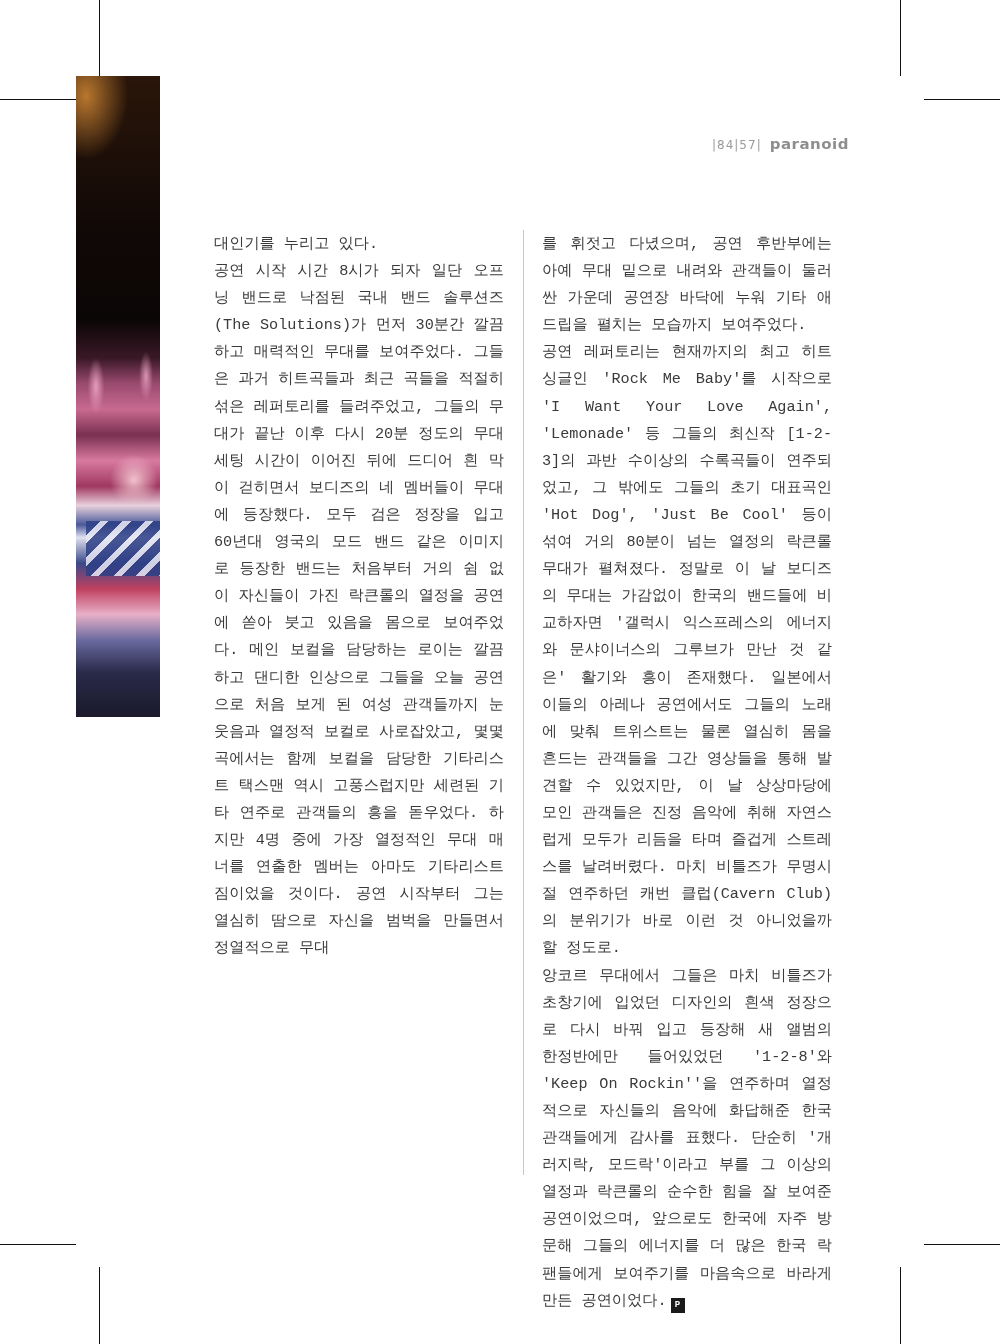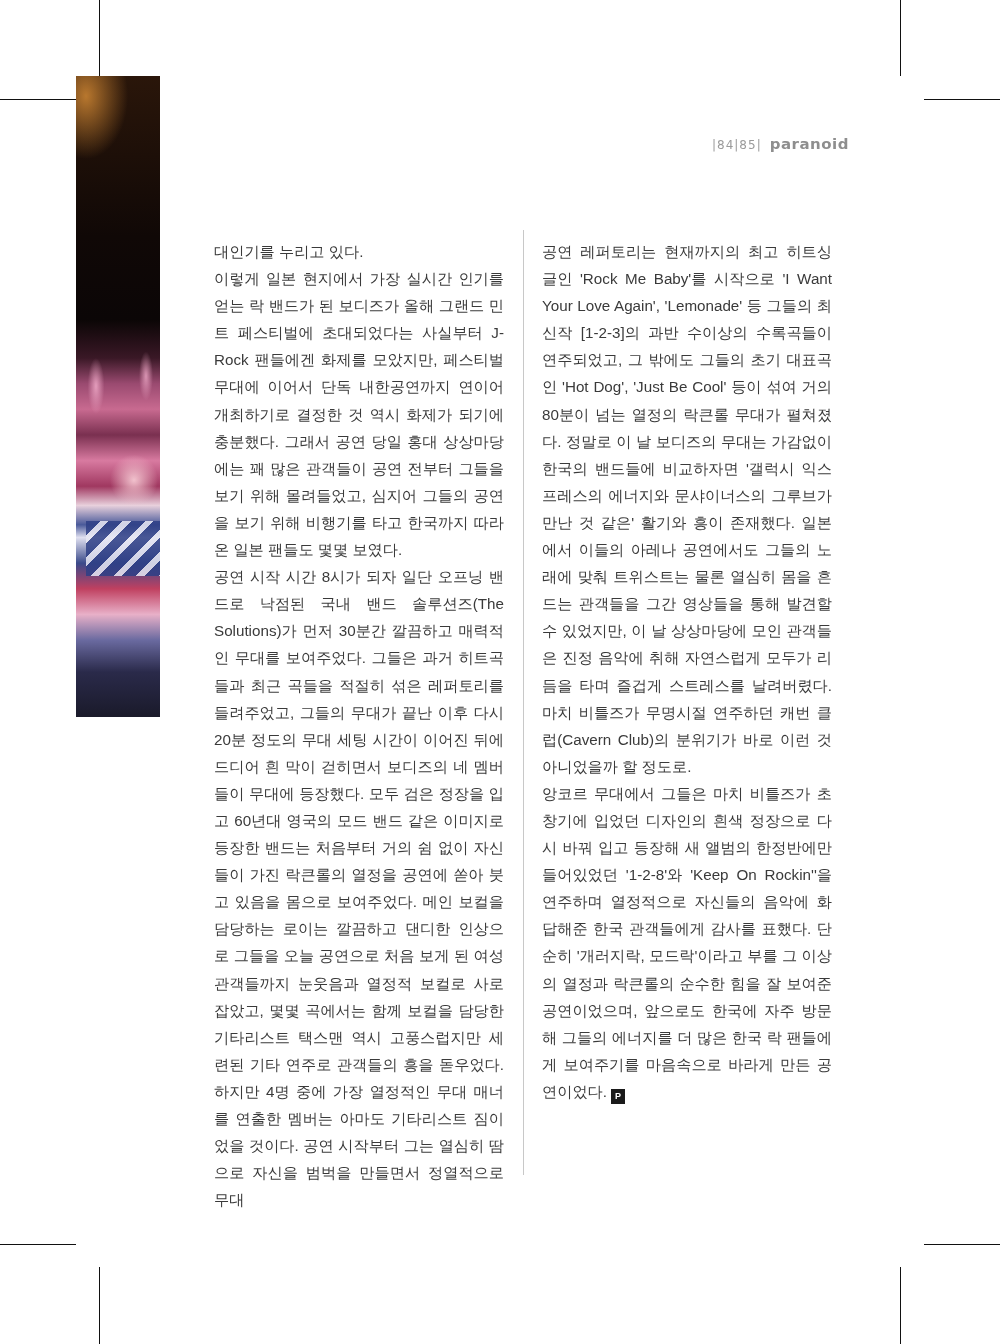--- a/index.html
+++ b/index.html
@@ -33,24 +33,24 @@
   .header {
     position: absolute; left: 712px; top: 136px; height: 18px;
     display: flex; align-items: center; gap: 8px; color: #9a9a9a;
   }
   .folio { font-family: "DejaVu Sans", sans-serif; font-size: 12px; letter-spacing: 1px; color: #9a9a9a; }
   .brand {
     font-family: "DejaVu Sans", sans-serif; font-weight: bold; font-size: 15px;
     color: #8e8e8e; letter-spacing: 0.5px; transform: scaleY(0.9);
   }
   .col {
-    position: absolute; top: 238px; width: 290px;
+    position: absolute; top: 231px; width: 290px;
     font-size: 15.2px; line-height: 27.1px; color: #3a3a3a;
     text-align: justify;
-    font-family: Liberation Sans, sans-serif;
+    font-family: Liberation Mono, monospace;
   }
   .col p { margin: 0; }
   .col-left { left: 214px; }
   .col-right { left: 542px; }
   .divider { position: absolute; left: 523px; top: 230px; width: 1px; height: 945px; background: #c8c8c8; }
   .end-mark {
     display: inline-block; width: 14px; height: 15px; background: #1a1a1a;
     color: #fff; font-size: 9px; line-height: 15px; text-align: center;
     font-weight: bold; vertical-align: -2px; margin-left: 4px;
   }
@@ -67,28 +67,28 @@
 <div class="crop" style="left:924px;top:1244px;width:76px;height:1px;"></div>
 <div class="crop" style="left:900px;top:1267px;width:1px;height:77px;"></div>
 
 <div class="photo">
   <div class="hands"></div>
   <div class="face"></div>
   <div class="scarf"></div>
 </div>
 
 <div class="header">
-  <span class="folio">|84|85|</span>
+  <span class="folio">|84|57|</span>
   <span class="brand">paranoid</span>
 </div>
 
 <div class="col col-left">
   <p>대인기를 누리고 있다.</p>
-  <p>이렇게 일본 현지에서 가장 실시간 인기를 얻는 락 밴드가 된 보디즈가 올해 그랜드 민트 페스티벌에 초대되었다는 사실부터 J-Rock 팬들에겐 화제를 모았지만, 페스티벌 무대에 이어서 단독 내한공연까지 연이어 개최하기로 결정한 것 역시 화제가 되기에 충분했다. 그래서 공연 당일 홍대 상상마당에는 꽤 많은 관객들이 공연 전부터 그들을 보기 위해 몰려들었고, 심지어 그들의 공연을 보기 위해 비행기를 타고 한국까지 따라온 일본 팬들도 몇몇 보였다.</p>
   <p>공연 시작 시간 8시가 되자 일단 오프닝 밴드로 낙점된 국내 밴드 솔루션즈(The Solutions)가 먼저 30분간 깔끔하고 매력적인 무대를 보여주었다. 그들은 과거 히트곡들과 최근 곡들을 적절히 섞은 레퍼토리를 들려주었고, 그들의 무대가 끝난 이후 다시 20분 정도의 무대 세팅 시간이 이어진 뒤에 드디어 흰 막이 걷히면서 보디즈의 네 멤버들이 무대에 등장했다. 모두 검은 정장을 입고 60년대 영국의 모드 밴드 같은 이미지로 등장한 밴드는 처음부터 거의 쉼 없이 자신들이 가진 락큰롤의 열정을 공연에 쏟아 붓고 있음을 몸으로 보여주었다. 메인 보컬을 담당하는 로이는 깔끔하고 댄디한 인상으로 그들을 오늘 공연으로 처음 보게 된 여성 관객들까지 눈웃음과 열정적 보컬로 사로잡았고, 몇몇 곡에서는 함께 보컬을 담당한 기타리스트 택스맨 역시 고풍스럽지만 세련된 기타 연주로 관객들의 흥을 돋우었다. 하지만 4명 중에 가장 열정적인 무대 매너를 연출한 멤버는 아마도 기타리스트 짐이었을 것이다. 공연 시작부터 그는 열심히 땀으로 자신을 범벅을 만들면서 정열적으로 무대</p>
 </div>
 
 <div class="divider"></div>
 
 <div class="col col-right">
+  <p>를 휘젓고 다녔으며, 공연 후반부에는 아예 무대 밑으로 내려와 관객들이 둘러싼 가운데 공연장 바닥에 누워 기타 애드립을 펼치는 모습까지 보여주었다.</p>
   <p>공연 레퍼토리는 현재까지의 최고 히트싱글인 'Rock Me Baby'를 시작으로 'I Want Your Love Again', 'Lemonade' 등 그들의 최신작 [1-2-3]의 과반 수이상의 수록곡들이 연주되었고, 그 밖에도 그들의 초기 대표곡인 'Hot Dog', 'Just Be Cool' 등이 섞여 거의 80분이 넘는 열정의 락큰롤 무대가 펼쳐졌다. 정말로 이 날 보디즈의 무대는 가감없이 한국의 밴드들에 비교하자면 '갤럭시 익스프레스의 에너지와 문샤이너스의 그루브가 만난 것 같은' 활기와 흥이 존재했다. 일본에서 이들의 아레나 공연에서도 그들의 노래에 맞춰 트위스트는 물론 열심히 몸을 흔드는 관객들을 그간 영상들을 통해 발견할 수 있었지만, 이 날 상상마당에 모인 관객들은 진정 음악에 취해 자연스럽게 모두가 리듬을 타며 즐겁게 스트레스를 날려버렸다. 마치 비틀즈가 무명시절 연주하던 캐번 클럽(Cavern Club)의 분위기가 바로 이런 것 아니었을까 할 정도로.</p>
   <p><span>앙코르 무대에서 그들은 마치 비틀즈가 초창기에 입었던 디자인의 흰색 정장으로 다시 바꿔 입고 등장해 새 앨범의 한정반에만 들어있었던 '1-2-8'와 'Keep On Rockin''을 연주하며 열정적으로 자신들의 음악에 화답해준 한국 관객들에게 감사를 표했다. 단순히 '개러지락, 모드락'이라고 부를 그 이상의 열정과 락큰롤의 순수한 힘을 잘 보여준 공연이었으며, 앞으로도 한국에 자주 방문해 그들의 에너지를 더 많은 한국 락 팬들에게 보여주기를 마음속으로 바라게 만든 공연이었다.</span><span class="end-mark">P</span></p>
 </div>
 
 </body></html>

